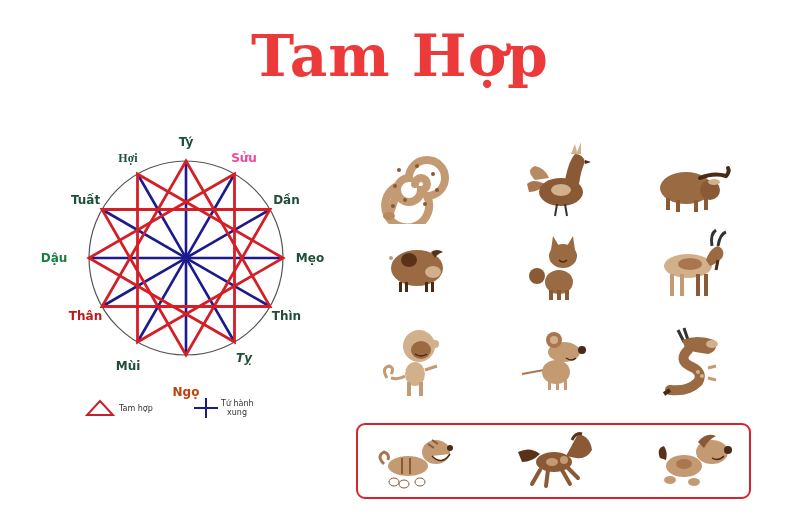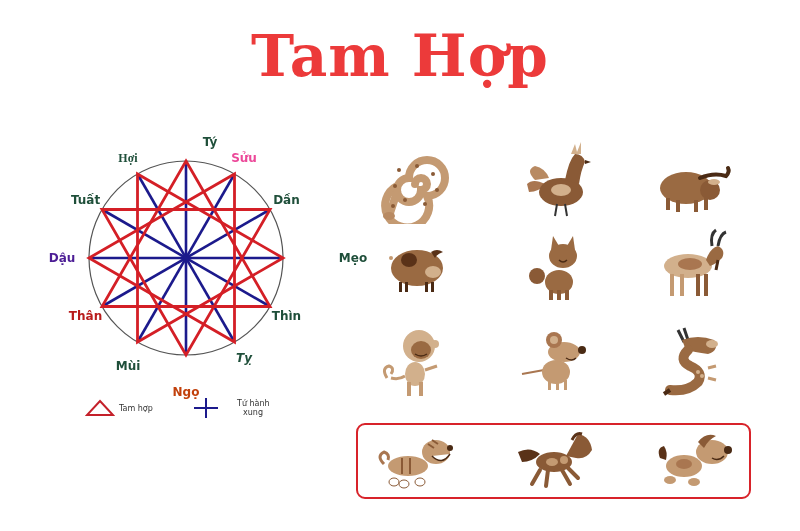--- a/index.html
+++ b/index.html
@@ -41,48 +41,48 @@
       <line x1="270.00446416709053" y1="209.5" x2="101.99553583290944" y2="306.5" stroke="#1c1a8c" stroke-width="2.6"></line>
       <line x1="283" y1="258" x2="89" y2="258" stroke="#1c1a8c" stroke-width="2.6"></line>
       <line x1="270.00446416709053" y1="306.5" x2="101.99553583290945" y2="209.5" stroke="#1c1a8c" stroke-width="2.6"></line>
       <line x1="234.5" y1="342.00446416709053" x2="137.49999999999994" y2="173.99553583290947" stroke="#1c1a8c" stroke-width="2.6"></line>
       <polygon points="186,161 270.00446416709053,306.5 101.99553583290944,306.5" fill="none" stroke="#d41f26" stroke-width="2.8" stroke-linejoin="miter"></polygon>
       <polygon points="234.5,173.99553583290947 234.5,342.00446416709053 89,258" fill="none" stroke="#d41f26" stroke-width="2.8" stroke-linejoin="miter"></polygon>
       <polygon points="270.00446416709053,209.5 186,355 101.99553583290945,209.5" fill="none" stroke="#d41f26" stroke-width="2.8" stroke-linejoin="miter"></polygon>
       <polygon points="283,258 137.50000000000003,342.00446416709053 137.49999999999994,173.99553583290947" fill="none" stroke="#d41f26" stroke-width="2.8" stroke-linejoin="miter"></polygon>
     </svg>
   <div id="wheel-labels">
-      <div class="wlabel" style="left: 186px; top: 22px; color: rgb(31, 79, 58); margin-left: 24px;">Tý</div>
+      <div class="wlabel" style="left: 186px; top: 22px; color: rgb(31, 79, 58);">Tý</div>
       <div class="wlabel" style="left: 244px; top: 37.5411px; color: #ec4899;">Sửu</div>
       <div class="wlabel" style="left: 286.459px; top: 80px; color: rgb(31, 79, 58);">Dần</div>
-      <div class="wlabel" style="left: 310px; top: 138px; color: rgb(31, 79, 58); margin-left: 43px;">Mẹo</div>
+      <div class="wlabel" style="left: 310px; top: 138px; color: rgb(31, 79, 58);">Mẹo</div>
       <div class="wlabel" style="left: 286.459px; top: 196px; color: rgb(31, 79, 58);">Thìn</div>
       <div class="wlabel" style="left: 244px; top: 238.459px; color: rgb(31, 79, 58); font-style: italic;">Tỵ</div>
       <div class="wlabel" style="left: 186px; top: 272px; color: #c2410c;">Ngọ</div>
       <div class="wlabel" style="left: 128px; top: 246px; color: rgb(31, 79, 58);">Mùi</div>
       <div class="wlabel" style="left: 85.5411px; top: 196px; color: #b91c1c;">Thân</div>
-      <div class="wlabel" style="left: 62px; top: 138px; color: #4c1d95;">Dậu</div>
+      <div class="wlabel" style="left: 54px; top: 138px; color: #15803d;">Dậu</div>
       <div class="wlabel" style="left: 85.5411px; top: 80px; color: rgb(31, 79, 58);">Tuất</div>
       <div class="wlabel" style="left: 128px; top: 37.5411px; color: rgb(31, 79, 58); font-family: Liberation Serif, serif;">Hợi</div>
     </div>
 </div>
 
 <div class="legend">
   <div class="legend-item" style="left:0; top:2px;">
     <svg width="30" height="18" viewBox="0 0 30 18">
       <polygon points="15,2 28,16 2,16" fill="none" stroke="#c4202a" stroke-width="2"></polygon>
     </svg>
     <span class="legend-text" style="margin-left:4px;">Tam hợp</span>
   </div>
   <div class="legend-item" style="left:108px; top:0;">
     <svg width="26" height="22" viewBox="0 0 26 22">
       <line x1="1" y1="11" x2="25" y2="11" stroke="#1c1a8c" stroke-width="2"></line>
       <line x1="13" y1="1" x2="13" y2="21" stroke="#1c1a8c" stroke-width="2"></line>
     </svg>
-    <span class="legend-text" style="margin-left:18px;">
+    <span class="legend-text" style="margin-left:2px;">
       <span>Tứ hành</span><br>
       <span style="padding-left:6px;">xung</span>
     </span>
   </div>
 </div>
 
 <div class="animals">
 
   <div class="animal" style="left:15px; top:14px;">
     <svg viewBox="0 0 90 80">

